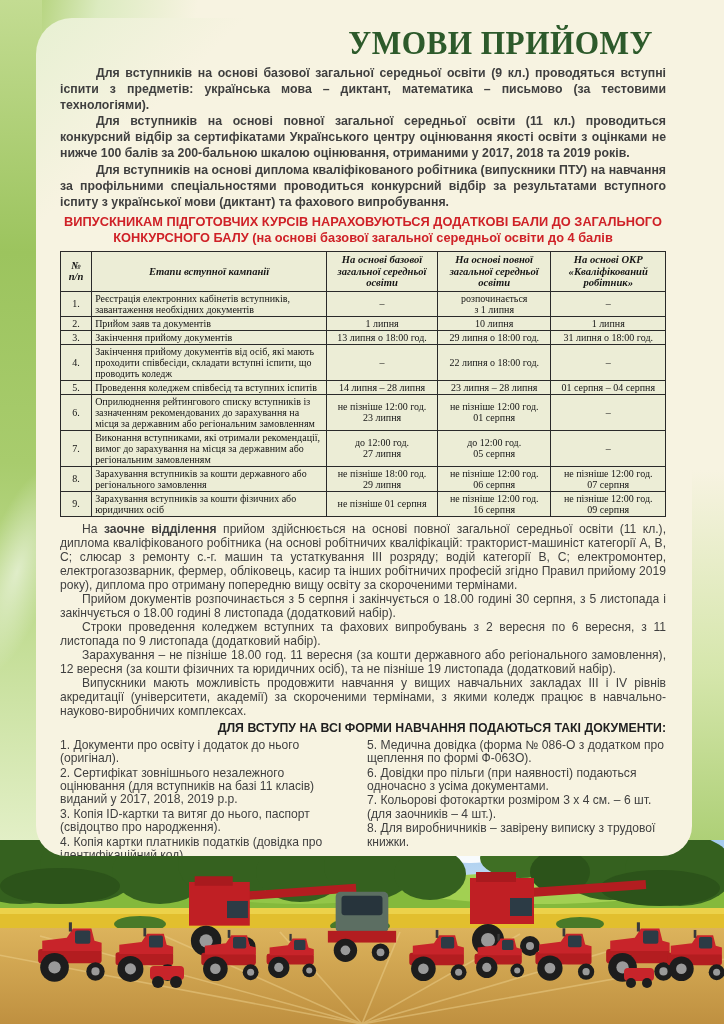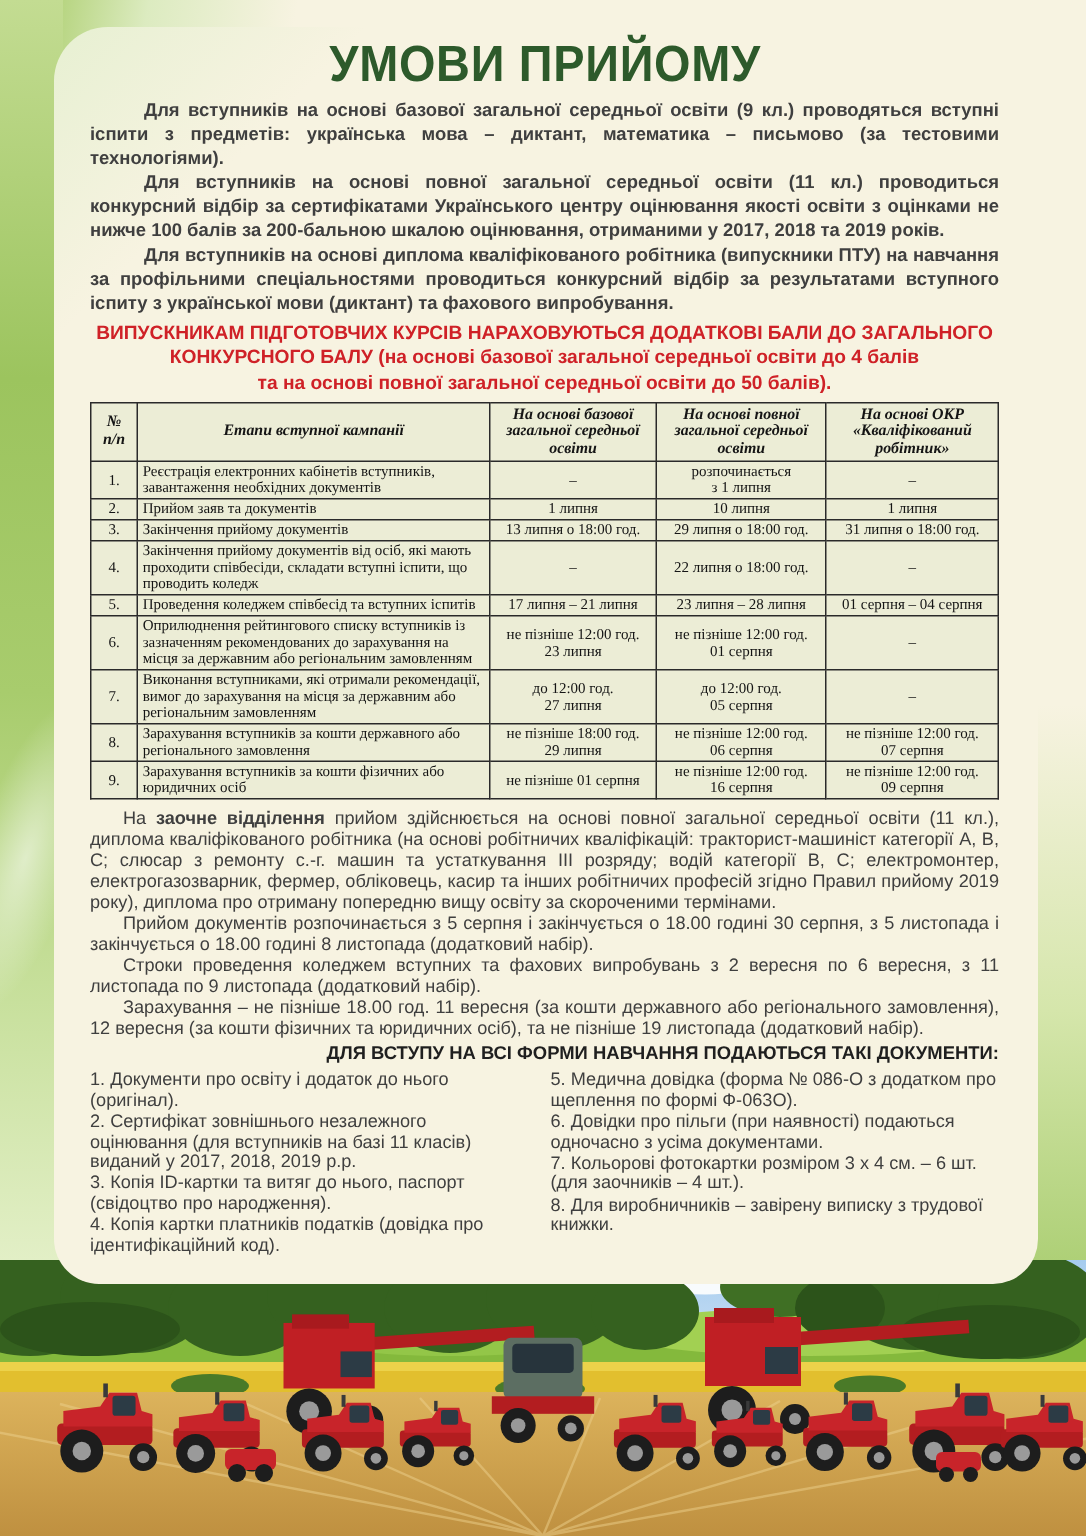--- a/index.html
+++ b/index.html
@@ -23,21 +23,21 @@
   }
   .photo{position:absolute;left:0;top:828px;width:724px;height:196px;}
   .photo svg{display:block;}
   .card{
     position:absolute;left:36px;top:18px;width:656px;height:838px;
     background:linear-gradient(135deg,#e7f0d2 0%,#f7f3e1 14%,#f7f3e1 100%);
     border-radius:36px 36px 30px 30px;
     padding:4px 26px 0 24px;box-sizing:border-box;overflow:hidden;
   }
   h1.title{
-    margin:2px 0 3px;text-align:center;color:#2d5a2b;font-size:34px;line-height:38px;font-weight:bold;
+    margin:2px 0 3px;text-align:right;color:#2d5a2b;font-size:34px;line-height:38px;font-weight:bold;font-family:Liberation Serif, serif;
   }
   h1.title span{display:inline-block;transform:scaleX(.92);letter-spacing:.5px;}
   .intro p{margin:0;font-size:12.3px;line-height:16.1px;text-align:justify;text-indent:36px;color:#3f3f3f;font-weight:bold;}
   .red-block{margin:4px 0 4px;text-align:center;color:#cf2127;font-weight:bold;font-size:12.8px;line-height:16.6px;}
   table.sched{border-collapse:collapse;width:100%;font-family:"Liberation Serif",serif;color:#151515;margin:2px 0 5px;}
   table.sched th,table.sched td{border:1px solid #2a2a2a;background:#ecedd6;}
   table.sched th{font-size:10.6px;font-style:italic;font-weight:bold;white-space:pre-line;padding:2px 2px;line-height:11.6px;text-align:center;}
   table.sched td{font-size:10px;line-height:11px;padding:1px 3px;vertical-align:middle;}
   td.num{text-align:center;width:26px;}
   td.stage{width:246px;}
@@ -192,21 +192,20 @@
 
     <div class="intro">
       <p>Для вступників на основі базової загальної середньої освіти (9 кл.) проводяться вступні іспити з предметів: українська мова – диктант, математика – письмово (за тестовими технологіями).</p>
       <p>Для вступників на основі повної загальної середньої освіти (11 кл.) проводиться конкурсний відбір за сертифікатами Українського центру оцінювання якості освіти з оцінками не нижче 100 балів за 200-бальною шкалою оцінювання, отриманими у 2017, 2018 та 2019 років.</p>
       <p>Для вступників на основі диплома кваліфікованого робітника (випускники ПТУ) на навчання за профільними спеціальностями проводиться конкурсний відбір за результатами вступного іспиту з української мови (диктант) та фахового випробування.</p>
     </div>
 
     <div class="red-block">
       <div>ВИПУСКНИКАМ ПІДГОТОВЧИХ КУРСІВ НАРАХОВУЮТЬСЯ ДОДАТКОВІ БАЛИ ДО ЗАГАЛЬНОГО</div>
       <div>КОНКУРСНОГО БАЛУ (на основі базової загальної середньої освіти до 4 балів</div>
-      <div>та на основі повної загальної середньої освіти до 50 балів).</div>
     </div>
 
     <table class="sched">
       <thead>
         <tr>
           <th>№
 п/п</th>
           <th>Етапи вступної кампанії</th>
           <th>На основі базової
 загальної середньої
@@ -245,21 +244,21 @@
         <tr>
           <td class="num">4.</td>
           <td class="stage">Закінчення прийому документів від осіб, які мають проходити співбесіди, складати вступні іспити,  що проводить коледж</td>
           <td class="val">–</td>
           <td class="val">22 липня о 18:00 год.</td>
           <td class="val">–</td>
         </tr>
         <tr>
           <td class="num">5.</td>
           <td class="stage">Проведення коледжем співбесід та вступних іспитів</td>
-          <td class="val">17 липня – 21 липня</td>
+          <td class="val">14 липня – 28 липня</td>
           <td class="val">23 липня – 28 липня</td>
           <td class="val">01 серпня – 04 серпня</td>
         </tr>
         <tr>
           <td class="num">6.</td>
           <td class="stage">Оприлюднення рейтингового списку вступників із зазначенням рекомендованих до зарахування на місця за державним або регіональним замовленням</td>
           <td class="val">не пізніше 12:00 год.
 23 липня</td>
           <td class="val">не пізніше 12:00 год.
 01 серпня</td>
@@ -294,20 +293,21 @@
 09 серпня</td>
         </tr>
       </tbody>
     </table>
 
     <div class="after">
       <p class="ind"><span>На </span><b>заочне відділення</b><span> прийом здійснюється на основі повної загальної середньої освіти (11 кл.), диплома кваліфікованого робітника (на основі робітничих кваліфікацій: тракторист-машиніст категорії А, В, С; слюсар з ремонту с.-г. машин та устаткування III розряду; водій категорії В, С; електромонтер, електрогазозварник, фермер, обліковець, касир та інших  робітничих професій згідно Правил прийому 2019 року), диплома про отриману попередню вищу освіту за скороченими термінами.</span></p>
       <p class="ind">Прийом документів  розпочинається  з 5 серпня і закінчується о 18.00 годині 30 серпня, з 5 листопада і закінчується о 18.00 годині 8 листопада (додатковий набір).</p>
       <p class="ind">Строки  проведення коледжем вступних та фахових випробувань з 2 вересня  по 6 вересня, з 11 листопада по 9 листопада (додатковий набір).</p>
       <p class="ind">Зарахування – не пізніше 18.00 год. 11 вересня (за кошти державного або регіонального замовлення), 12 вересня (за кошти фізичних та юридичних осіб), та не пізніше 19 листопада (додатковий набір).</p>
+      <p class="ind">Випускники мають можливість продовжити навчання у вищих навчальних закладах III і IV рівнів акредитації (університети, академії) за скороченими термінами, з якими коледж працює в навчально-науково-виробничих комплексах.</p>
     </div>
 
     <div class="doc-heading">ДЛЯ ВСТУПУ НА ВСІ ФОРМИ НАВЧАННЯ ПОДАЮТЬСЯ ТАКІ ДОКУМЕНТИ:</div>
 
     <div class="doc-cols">
       <div class="doc-col left">
         <p class="doc-item">1. Документи про освіту і додаток до нього (оригінал).</p>
         <p class="doc-item">2. Сертифікат зовнішнього незалежного оцінювання (для вступників на базі 11 класів) виданий у 2017, 2018, 2019 р.р.</p>
         <p class="doc-item">3. Копія ID-картки та витяг до нього, паспорт (свідоцтво про народження).</p>
         <p class="doc-item">4. Копія картки платників податків (довідка про ідентифікаційний код).</p>

